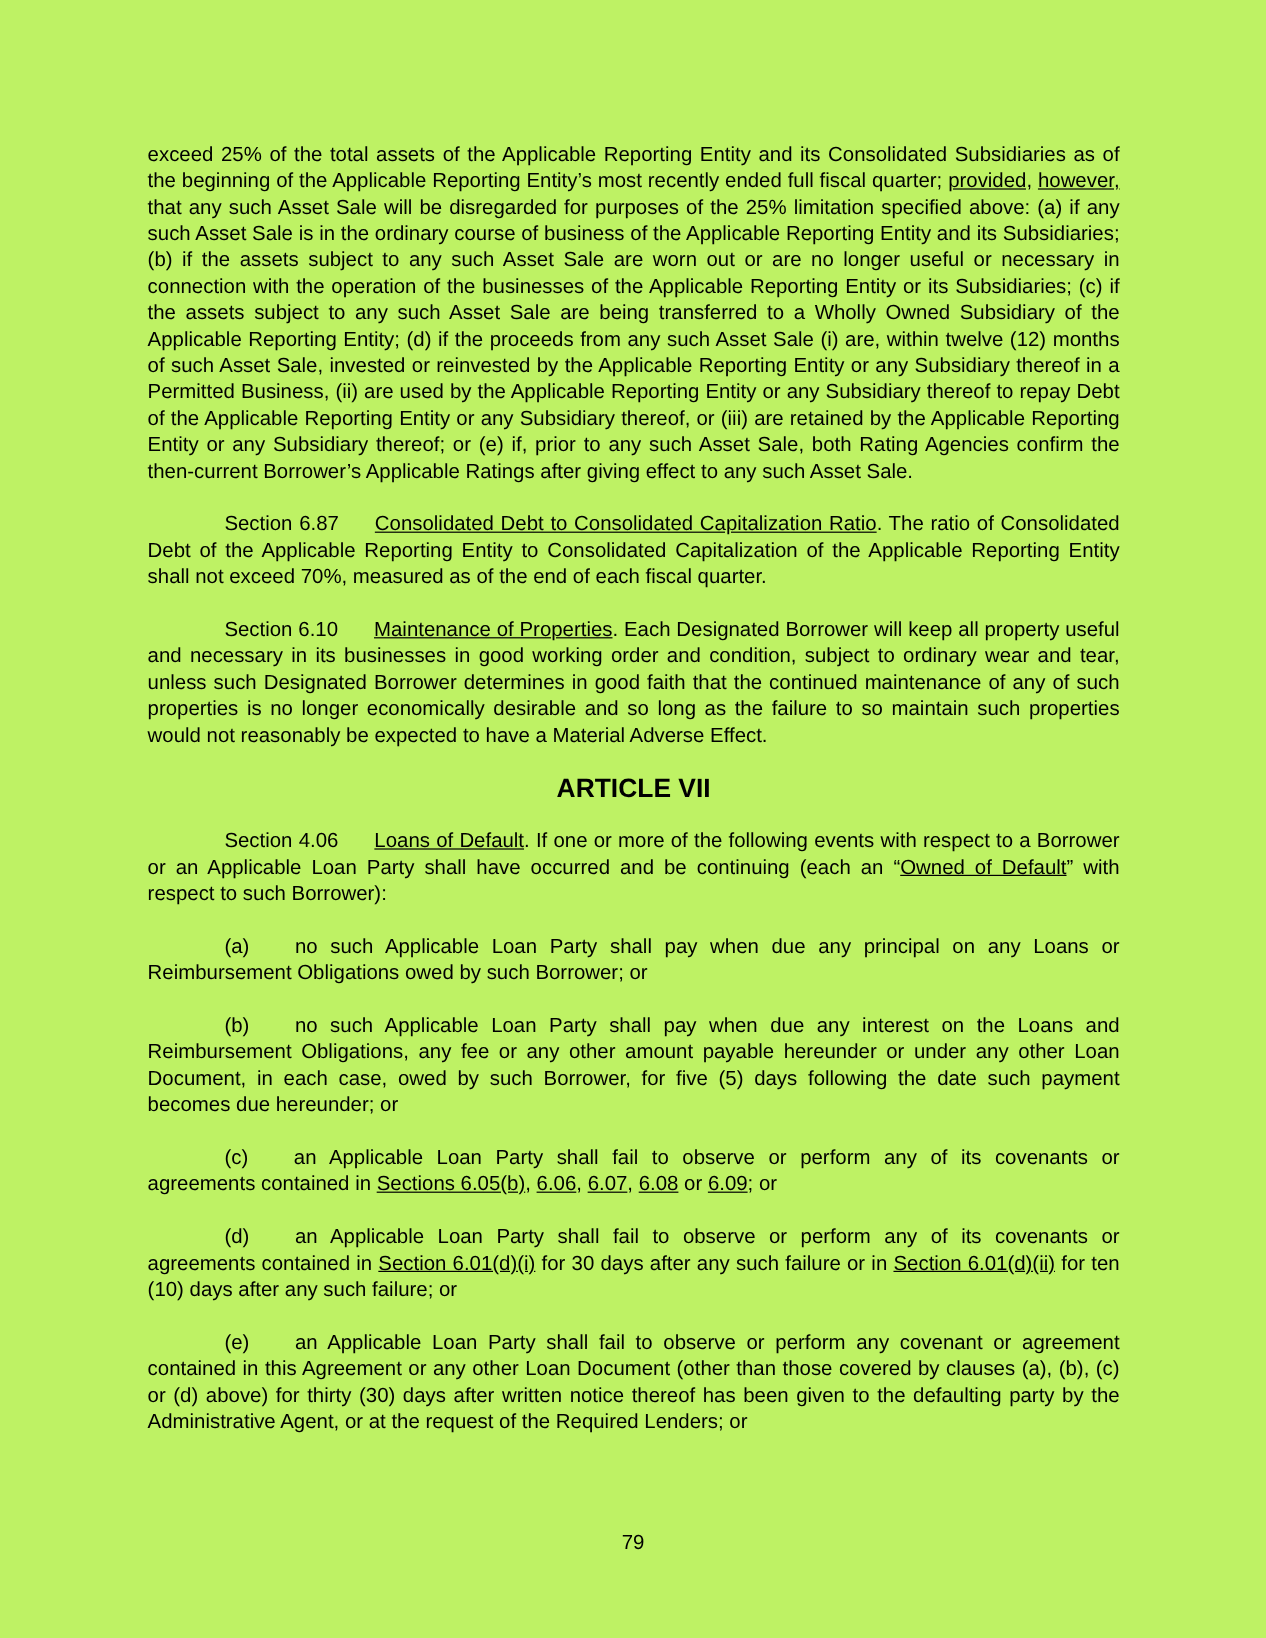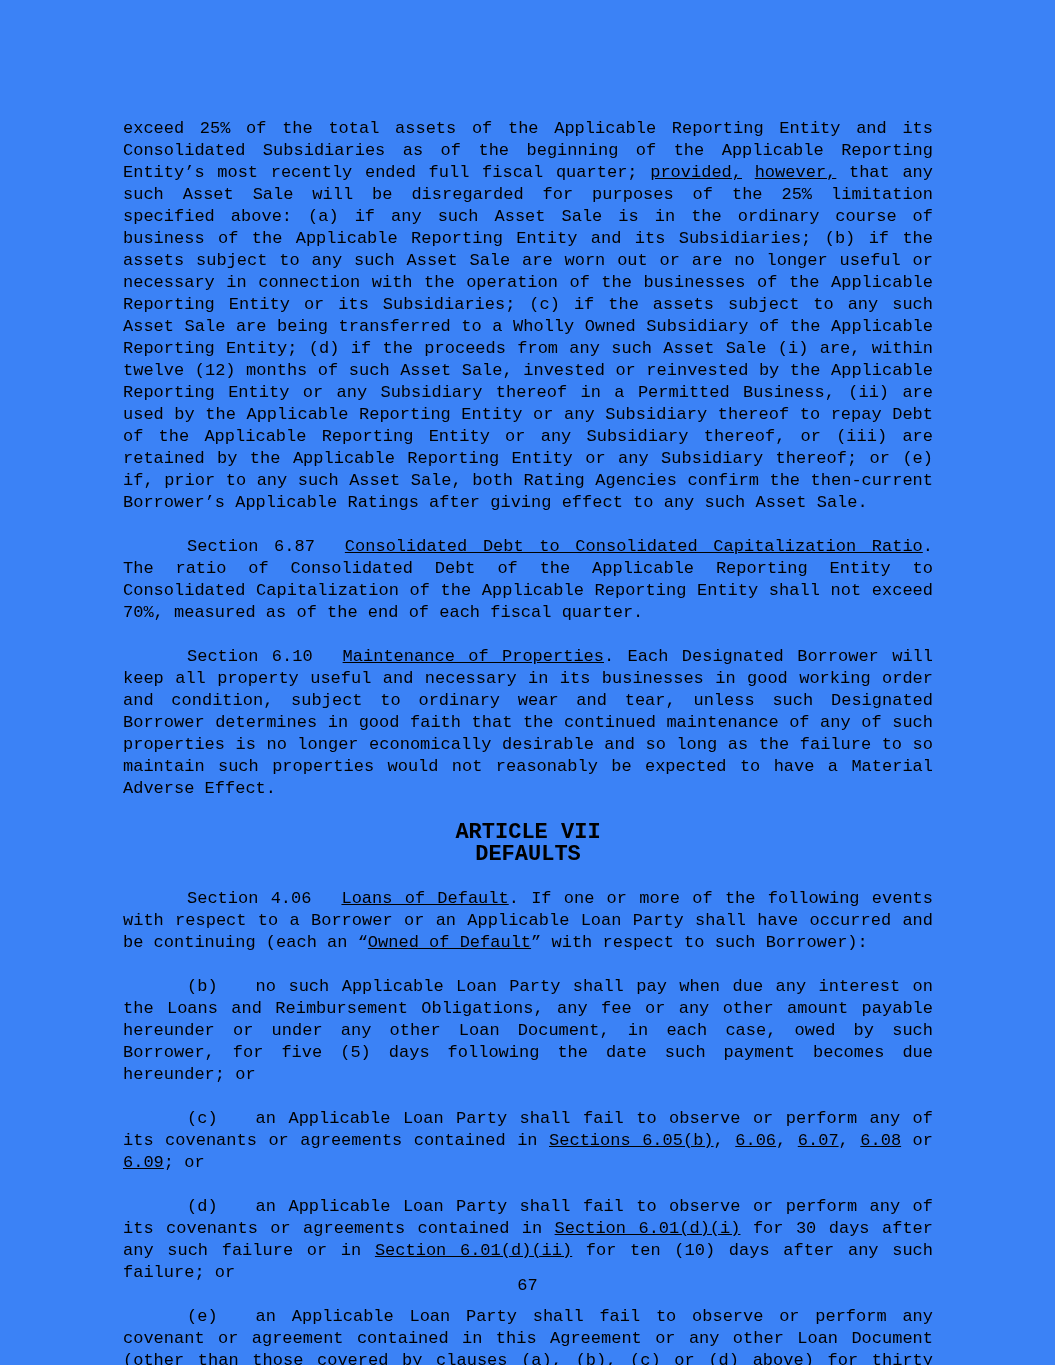--- a/index.html
+++ b/index.html
@@ -6,24 +6,24 @@
   html, body {
     margin: 0;
     padding: 0;
     background: #ffffff;
   }
   .page {
     position: relative;
     width: 1055px;
     height: 1365px;
     margin: 0 auto;
-    background: #3b82f6;
+    background: #bef264;
     box-sizing: border-box;
     padding: 118px 122px 0 123px;
-    font-family: Liberation Mono, monospace;
+    font-family: Liberation Sans, sans-serif;
     font-size: 17px;
     line-height: 22px;
     color: #000000;
     overflow: hidden;
   }
   p.body-par {
     margin: 0 0 22px 0;
     text-align: justify;
   }
   p.ind {
@@ -60,29 +60,29 @@
 <div class="page">
 
   <p class="body-par"><span>exceed 25% of the total assets of the Applicable Reporting Entity and its Consolidated Subsidiaries as of the beginning of the Applicable Reporting Entity’s most recently ended full fiscal quarter; </span><span class="u">provided,</span><span> </span><span class="u">however,</span><span> that any such Asset Sale will be disregarded for purposes of the 25% limitation specified above: (a) if any such Asset Sale is in the ordinary course of business of the Applicable Reporting Entity and its Subsidiaries; (b) if the assets subject to any such Asset Sale are worn out or are no longer useful or necessary in connection with the operation of the businesses of the Applicable Reporting Entity or its Subsidiaries; (c) if the assets subject to any such Asset Sale are being transferred to a Wholly Owned Subsidiary of the Applicable Reporting Entity; (d) if the proceeds from any such Asset Sale (i) are, within twelve (12) months of such Asset Sale, invested or reinvested by the Applicable Reporting Entity or any Subsidiary thereof in a Permitted Business, (ii) are used by the Applicable Reporting Entity or any Subsidiary thereof to repay Debt of the Applicable Reporting Entity or any Subsidiary thereof, or (iii) are retained by the Applicable Reporting Entity or any Subsidiary thereof; or (e) if, prior to any such Asset Sale, both Rating Agencies confirm the then-current Borrower’s Applicable Ratings after giving effect to any such Asset Sale.</span></p>
 
   <p class="body-par ind"><span>Section 6.87</span><span class="tab" style="width: 30px;"></span><span class="u">Consolidated Debt to Consolidated Capitalization Ratio</span><span>.  The ratio of Consolidated Debt of the Applicable Reporting Entity to Consolidated Capitalization of the Applicable Reporting Entity shall not exceed 70%, measured as of the end of each fiscal quarter.</span></p>
 
   <p class="body-par ind"><span>Section 6.10</span><span class="tab" style="width: 30px;"></span><span class="u">Maintenance of Properties</span><span>.  Each Designated Borrower will keep all property useful and necessary in its businesses in good working order and condition, subject to ordinary wear and tear, unless such Designated Borrower determines in good faith that the continued maintenance of any of such properties is no longer economically desirable and so long as the failure to so maintain such properties would not reasonably be expected to have a Material Adverse Effect.</span></p>
 
   <div class="headings">
     <p class="h">ARTICLE VII</p>
-    <p class="h">DEFAULTS</p>
   </div>
 
   <p class="body-par ind"><span>Section 4.06</span><span class="tab" style="width: 30px;"></span><span class="u">Loans of Default</span><span>.  If one or more of the following events with respect to a Borrower or an Applicable Loan Party shall have occurred and be continuing (each an “</span><span class="u">Owned of Default</span><span>” with respect to such Borrower):</span></p>
 
+  <p class="body-par ind"><span>(a)</span><span class="tab" style="width: 38px;"></span><span>no such Applicable Loan Party shall pay when due any principal on any Loans or Reimbursement Obligations owed by such Borrower; or</span></p>
 
   <p class="body-par ind"><span>(b)</span><span class="tab" style="width: 38px;"></span><span>no such Applicable Loan Party shall pay when due any interest on the Loans and Reimbursement Obligations, any fee or any other amount payable hereunder or under any other Loan Document, in each case, owed by such Borrower, for five (5) days following the date such payment becomes due hereunder; or</span></p>
 
   <p class="body-par ind"><span>(c)</span><span class="tab" style="width: 38px;"></span><span>an Applicable Loan Party shall fail to observe or perform any of its covenants or agreements contained in </span><span class="u">Sections 6.05(b)</span><span>, </span><span class="u">6.06</span><span>, </span><span class="u">6.07</span><span>, </span><span class="u">6.08</span><span> or </span><span class="u">6.09</span><span>; or</span></p>
 
   <p class="body-par ind"><span>(d)</span><span class="tab" style="width: 38px;"></span><span>an Applicable Loan Party shall fail to observe or perform any of its covenants or agreements contained in </span><span class="u">Section 6.01(d)(i)</span><span> for 30 days after any such failure or in </span><span class="u">Section 6.01(d)(ii)</span><span> for ten (10) days after any such failure; or</span></p>
 
   <p class="body-par ind"><span>(e)</span><span class="tab" style="width: 38px;"></span><span>an Applicable Loan Party shall fail to observe or perform any covenant or agreement contained in this Agreement or any other Loan Document (other than those covered by clauses (a), (b), (c) or (d) above) for thirty (30) days after written notice thereof has been given to the defaulting party by the Administrative Agent, or at the request of the Required Lenders; or</span></p>
 
-  <div class="page-number">67</div>
+  <div class="page-number">79</div>
 
 </div>
 
 </body></html>

